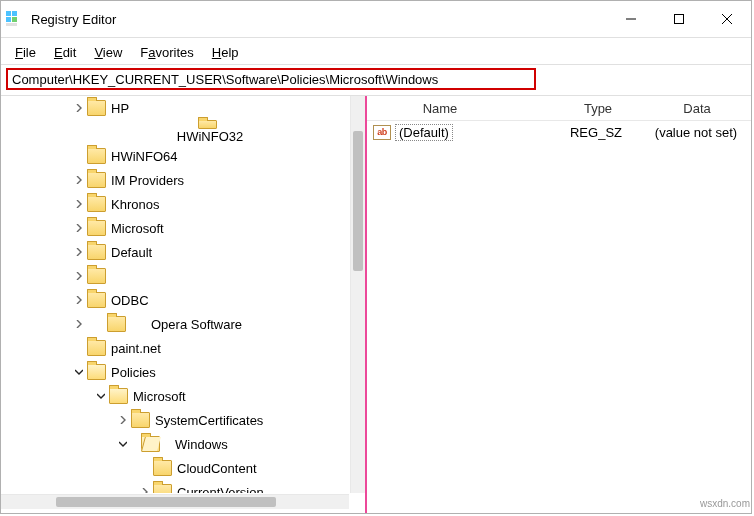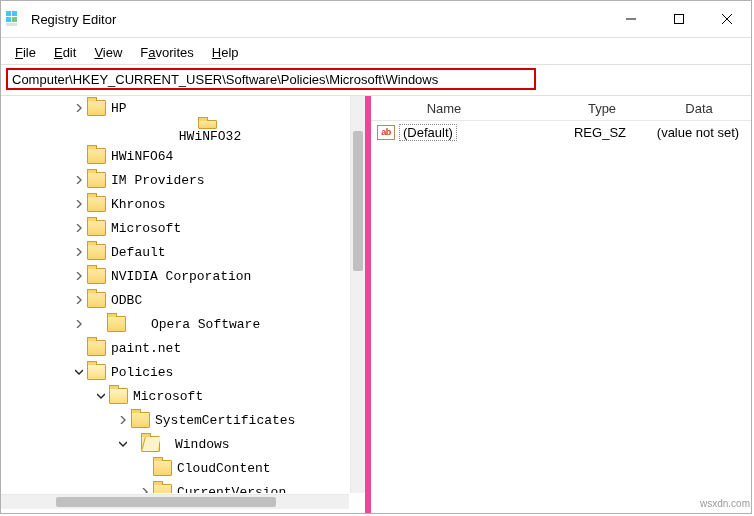--- a/index.html
+++ b/index.html
@@ -89,24 +89,23 @@
     box-sizing: border-box;
   }
   
   .content {
     flex: 1;
     display: flex;
     min-height: 0;
   }
   .tree-pane {
     width: 364px;
-    border-right: 6px solid #ec4899;
+    border-right: 2px solid #ec4899;
     overflow: hidden;
     position: relative;
-    font-family: Liberation Mono, monospace;
   }
   .tree-scroll-area {
     position: absolute;
     top: 0;
     left: 0;
     right: 16px;
     bottom: 20px;
     overflow: hidden;
   }
   .tree-scrollbar-v {
@@ -360,21 +359,20 @@
             <span class="folder"></span>
             <span>Default</span>
           </div>
           <div class="tree-node" style="padding-left: 70px;">
             <span class="chevron">
               <svg width="8" height="8">
                 <path d="M2 0 L6 4 L2 8" fill="none" stroke="#666" stroke-width="1.4"></path>
               </svg>
             </span>
             <span class="folder"></span>
-            <span>NVIDIA Corporation</span>
           </div>
           <div class="tree-node" style="padding-left: 70px;">
             <span class="chevron">
               <svg width="8" height="8">
                 <path d="M2 0 L6 4 L2 8" fill="none" stroke="#666" stroke-width="1.4"></path>
               </svg>
             </span>
             <span class="folder"></span>
             <span>ODBC</span>
           </div>

